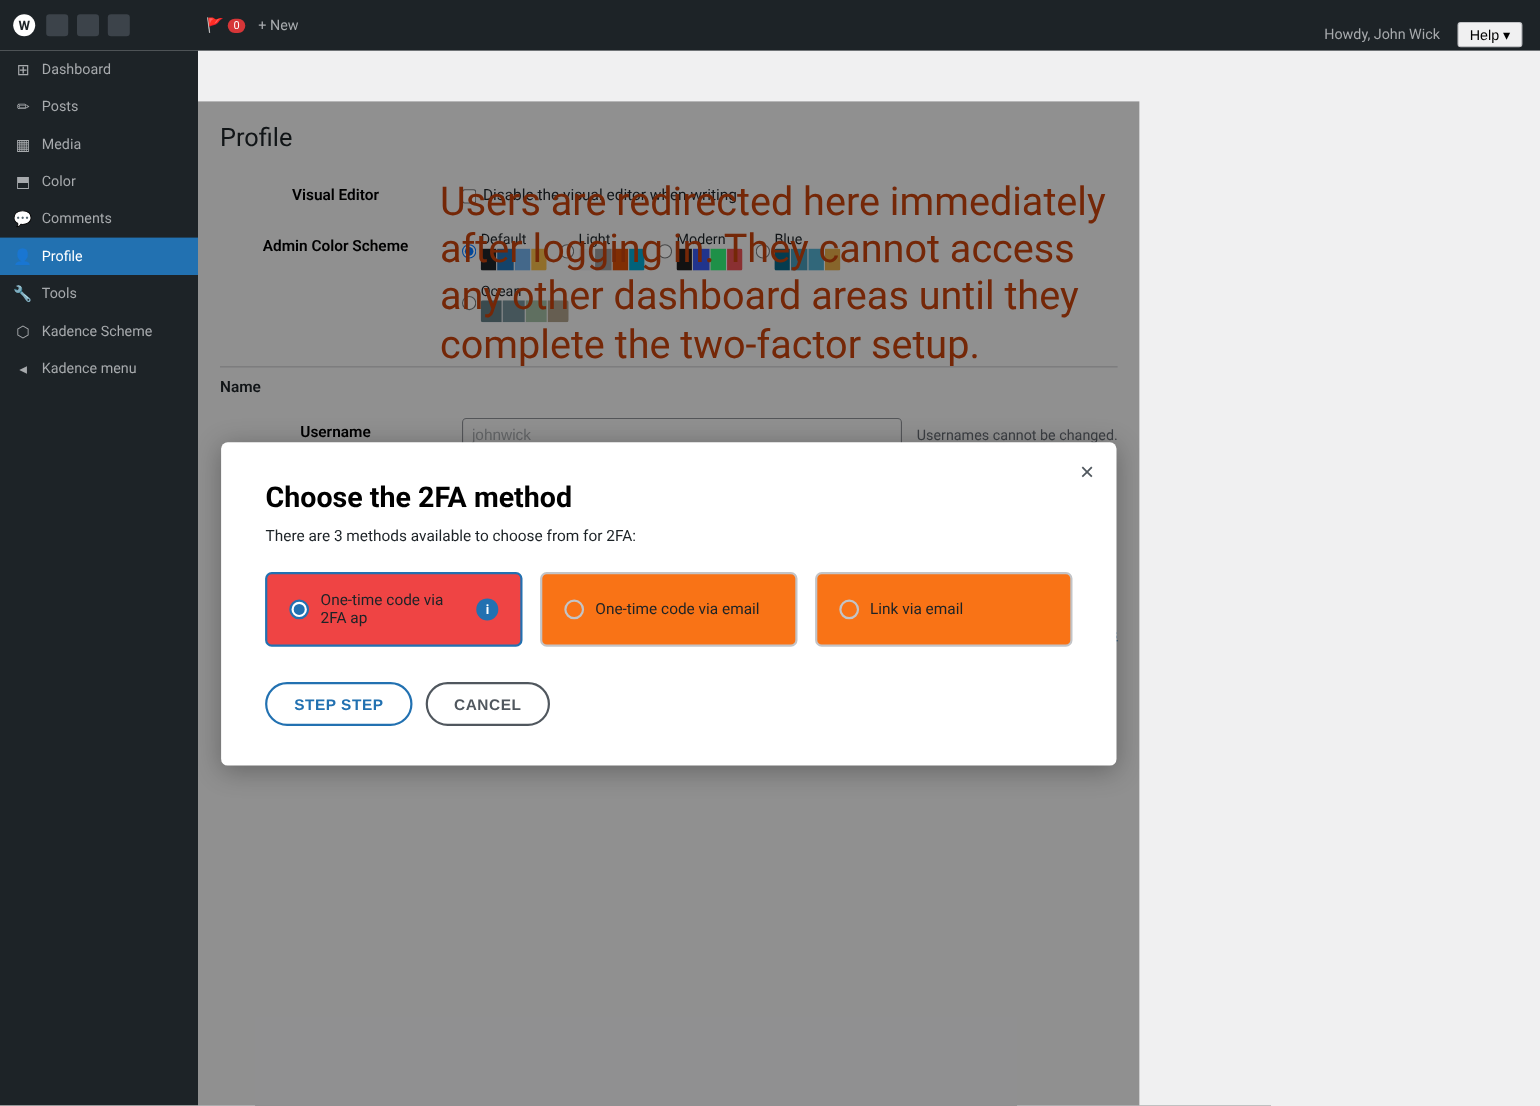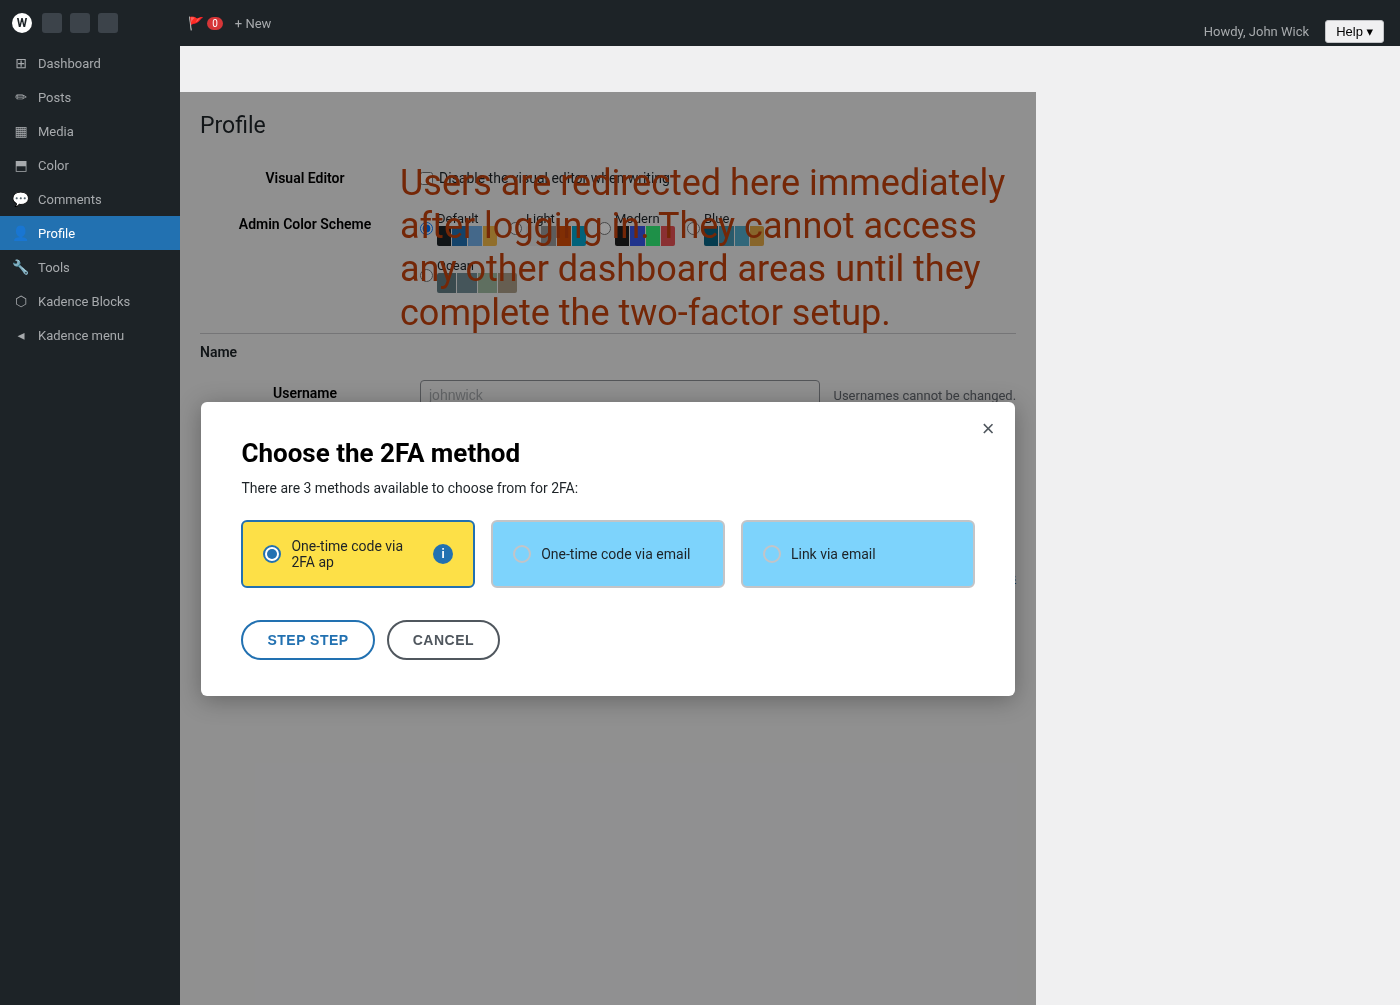--- a/index.html
+++ b/index.html
@@ -222,26 +222,26 @@
       border: 2px solid #c3c4c7;
       border-radius: 6px;
       padding: 16px 20px;
       display: flex;
       align-items: center;
       gap: 10px;
       cursor: pointer;
       flex: 1;
       font-size: 14px;
       color: #1d2327;
-      background: #7dd3fc;
+      background: #f97316;
       transition: border-color 0.2s;
     }
     .method-option.selected {
       border-color: #2271b1;
-      background: #fde047;
+      background: #ef4444;
     }
     .method-radio {
       width: 18px; height: 18px;
       border-radius: 50%;
       border: 2px solid #c3c4c7;
       display: flex; align-items: center; justify-content: center;
       flex-shrink: 0;
     }
     .method-radio.checked {
       border-color: #2271b1;
@@ -369,21 +369,21 @@
       <div class="sidebar-item active">
         <span class="sidebar-item-icon">👤</span>
         <span>Profile</span>
       </div>
       <div class="sidebar-item">
         <span class="sidebar-item-icon">🔧</span>
         <span>Tools</span>
       </div>
       <div class="sidebar-item">
         <span class="sidebar-item-icon">⬡</span>
-        <span>Kadence Blocks</span>
+        <span>Kadence Scheme</span>
       </div>
       <div class="sidebar-item" style="margin-top: auto;">
         <span class="sidebar-item-icon">◂</span>
         <span>Kadence menu</span>
       </div>
     </div>
   </div>
 
   <div class="main-wrapper">
     <div class="main-content">

